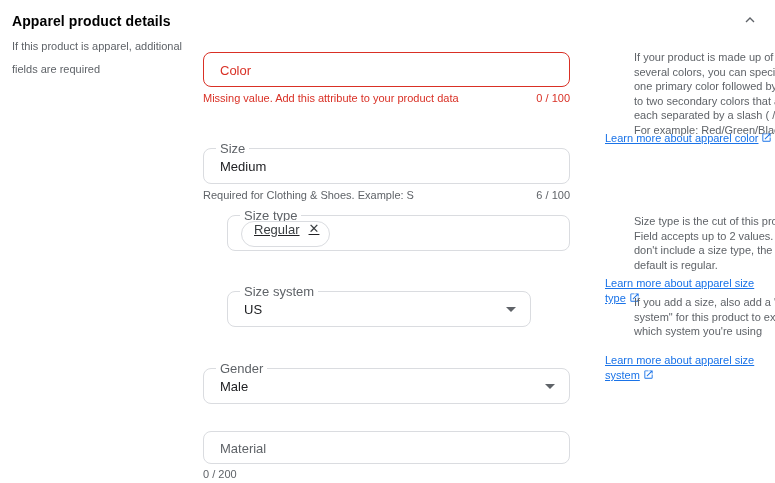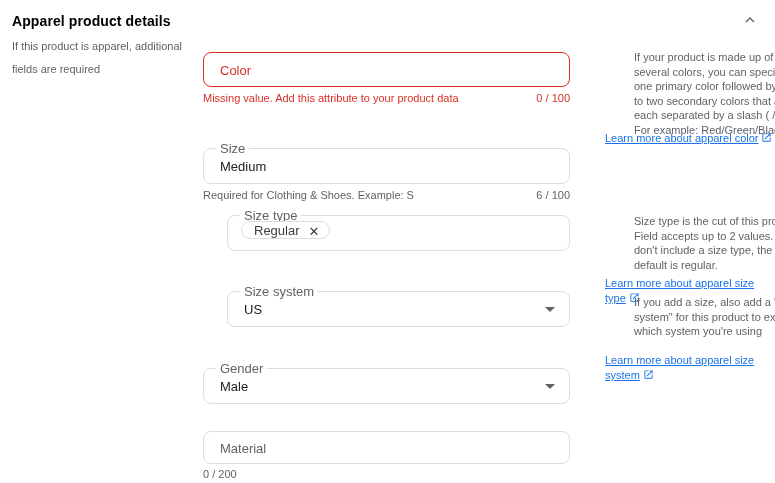--- a/index.html
+++ b/index.html
@@ -20,22 +20,22 @@
   .rest-label { position: absolute; left: 16px; top: 50%; transform: translateY(-50%); font-size: 13px; color: #5f6368; }
   .rest-label.error-text { color: #d93025; }
   .field-value { position: absolute; left: 16px; top: 50%; transform: translateY(-50%); font-size: 13px; color: #202124; }
 
   .helper-row { position: absolute; display: flex; justify-content: space-between; font-size: 11px; line-height: 13px; color: #5f6368; }
   .helper-row.error { color: #d93025; }
 
   .caret { position: absolute; right: 14px; top: 50%; margin-top: -2px; width: 0; height: 0;
            border-left: 5px solid transparent; border-right: 5px solid transparent; border-top: 5px solid #5f6368; }
 
-  .chip { position: absolute; left: 13px; top: 5px; height: 18px; border: 1px solid #dadce0; border-radius: 14px;
-          display: inline-flex; align-items: flex-end; padding: 0 10px 0 12px; background: #fff; }
+  .chip { position: absolute; left: 13px; top: 5px; height: 26px; border: 1px solid #dadce0; border-radius: 14px;
+          display: inline-flex; align-items: flex-start; padding: 0 10px 0 12px; background: #fff; text-decoration: underline; }
   .chip-label { font-size: 13px; color: #3c4043; }
   .chip-x { margin-left: 9px; font-size: 13px; line-height: 13px; color: #3c4043; cursor: pointer; }
 
   
   .help-text { position: absolute; left: 605px; width: 170px; font-size: 11px; line-height: 14.5px; color: #5f6368; margin-left: 29px; }
   .help-link { position: absolute; left: 605px; width: 170px; font-size: 11px; line-height: 15px; color: #1a73e8; text-decoration: underline; cursor: pointer; }
   .help-link .ext-icon { display: inline-block; width: 11px; height: 11px; margin-left: 3px; vertical-align: -1px; }
   .help-link svg { width: 11px; height: 11px; fill: #1a73e8; }
 </style>
 </head>
@@ -71,21 +71,21 @@
   </div>
 
   <div class="field" style="left:227px; top:215px; width:343px; height:36px;">
     <span class="float-label">Size type</span>
     <span class="chip">
       <span class="chip-label">Regular</span>
       <span class="chip-x">✕</span>
     </span>
   </div>
 
-  <div class="field" style="left:227px; top:291px; width:343px; height:36px;">
+  <div class="field" style="left:227px; top:291px; width:304px; height:36px;">
     <span class="float-label">Size system</span>
     <span class="field-value">US</span>
     <span class="caret"></span>
   </div>
 
   <div class="field" style="left:203px; top:368px; width:367px; height:36px;">
     <span class="float-label">Gender</span>
     <span class="field-value">Male</span>
     <span class="caret"></span>
   </div>

